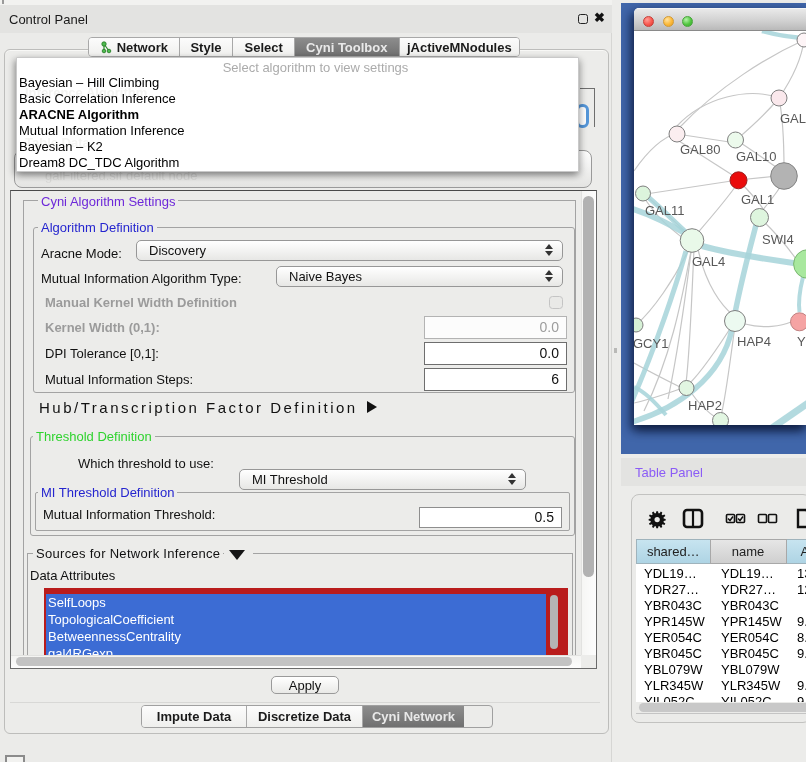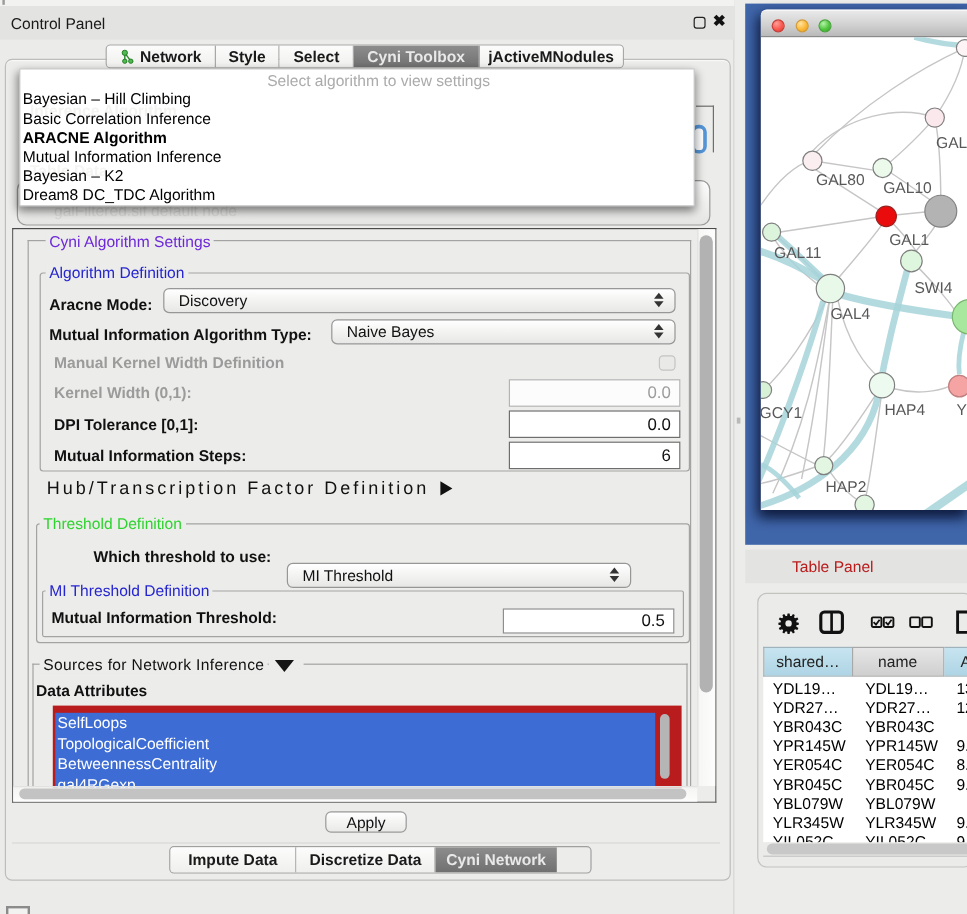--- a/index.html
+++ b/index.html
@@ -1,19 +1,19 @@
 <!DOCTYPE html>
 <html><head>
 <meta charset="utf-8">
 <style>
 * { margin:0; padding:0; box-sizing:border-box; }
 html,body { width:806px; height:762px; overflow:hidden; }
 body { font-family:"Liberation Sans", sans-serif; background:#ececea; position:relative; }
 .abs { position:absolute; }
-.lbl { position:absolute; font-size:13px; font-weight:bold; color:#111; white-space:nowrap; }
+.lbl { position:absolute; font-size:13px; font-weight:normal; color:#111; white-space:nowrap; }
 .glbl { position:absolute; font-size:13px; font-weight:bold; color:#9b9b9b; white-space:nowrap; }
 .grp { position:absolute; border:1px solid #a3a3a3; border-radius:3px; }
 .grplabel { position:absolute; font-size:13px; background:#ececea; padding:0 3px; white-space:nowrap; }
 .combo { position:absolute; border:1px solid #979797; border-radius:5px; background:linear-gradient(#ffffff,#e7e7e5); font-size:13px; color:#111; }
 .combo .ct { position:absolute; left:12px; top:0; }
 .carr { position:absolute; width:8px; }
 .carr .u { width:0;height:0;border-left:4px solid transparent;border-right:4px solid transparent;border-bottom:5px solid #333; margin-bottom:2px;}
 .carr .d { width:0;height:0;border-left:4px solid transparent;border-right:4px solid transparent;border-top:5px solid #333;}
 .field { position:absolute; background:#fff; border:1px solid #6e6e6e; font-size:14px; color:#111; text-align:right; padding-right:7px; }
 .tabseg { height:100%; display:flex; align-items:center; justify-content:center; font-size:13px; font-weight:bold; color:#1a1a1a; background:linear-gradient(#fcfcfc,#efefed); border-right:1px solid #a8a8a8; }
@@ -235,21 +235,21 @@
       <text x="103" y="315">HAP4</text>
       <text x="163" y="315">Y</text>
       <text x="54" y="379">HAP2</text>
     </g>
   </svg>
 </div>
 
 <div class="abs" style="left:614px;top:348px;width:3px;height:5px;background:#b9b9b7;"></div>
 
 <div class="abs" style="left:621px;top:458px;width:185px;height:28px;background:#e3e3e1;"></div>
-<div class="abs" style="left:635px;top:465px;font-size:13px;color:#b91c1c;margin-left:25px;">Table Panel</div>
+<div class="abs" style="left:635px;top:465px;font-size:13px;color:#8b5cf6;">Table Panel</div>
 
 <div class="abs" style="left:631px;top:494px;width:180px;height:229px;border:1px solid #c2c2c0;border-radius:8px;background:#ebebe9;overflow:hidden;">
 
   <svg width="178" height="42" viewBox="0 0 178 42" style="position:absolute;left:0;top:6px;">
     <g fill="#111" transform="translate(5.5 4.1) scale(0.78)">
       <path d="M 22 10.5 l 1.6 0 l 0.5 -2.6 l 2.2 0 l 0.5 2.6 l 1.6 0 l 1.5 -2.2 l 1.9 1.1 l -0.8 2.5 l 1.1 1.1 l 2.5 -0.8 l 1.1 1.9 l -2.2 1.5 l 0 1.6 l 2.6 0.5 l 0 2.2 l -2.6 0.5 l 0 1.6 l 2.2 1.5 l -1.1 1.9 l -2.5 -0.8 l -1.1 1.1 l 0.8 2.5 l -1.9 1.1 l -1.5 -2.2 l -1.6 0 l -0.5 2.6 l -2.2 0 l -0.5 -2.6 l -1.6 0 l -1.5 2.2 l -1.9 -1.1 l 0.8 -2.5 l -1.1 -1.1 l -2.5 0.8 l -1.1 -1.9 l 2.2 -1.5 l 0 -1.6 l -2.6 -0.5 l 0 -2.2 l 2.6 -0.5 l 0 -1.6 l -2.2 -1.5 l 1.1 -1.9 l 2.5 0.8 l 1.1 -1.1 l -0.8 -2.5 l 1.9 -1.1 z"></path>
       <circle cx="25.2" cy="18.5" r="3.4" fill="#ebebe9"></circle>
     </g>
     <g fill="none" stroke="#111">
       <rect x="52" y="9" width="18" height="17" rx="3" stroke-width="2.6"></rect>

